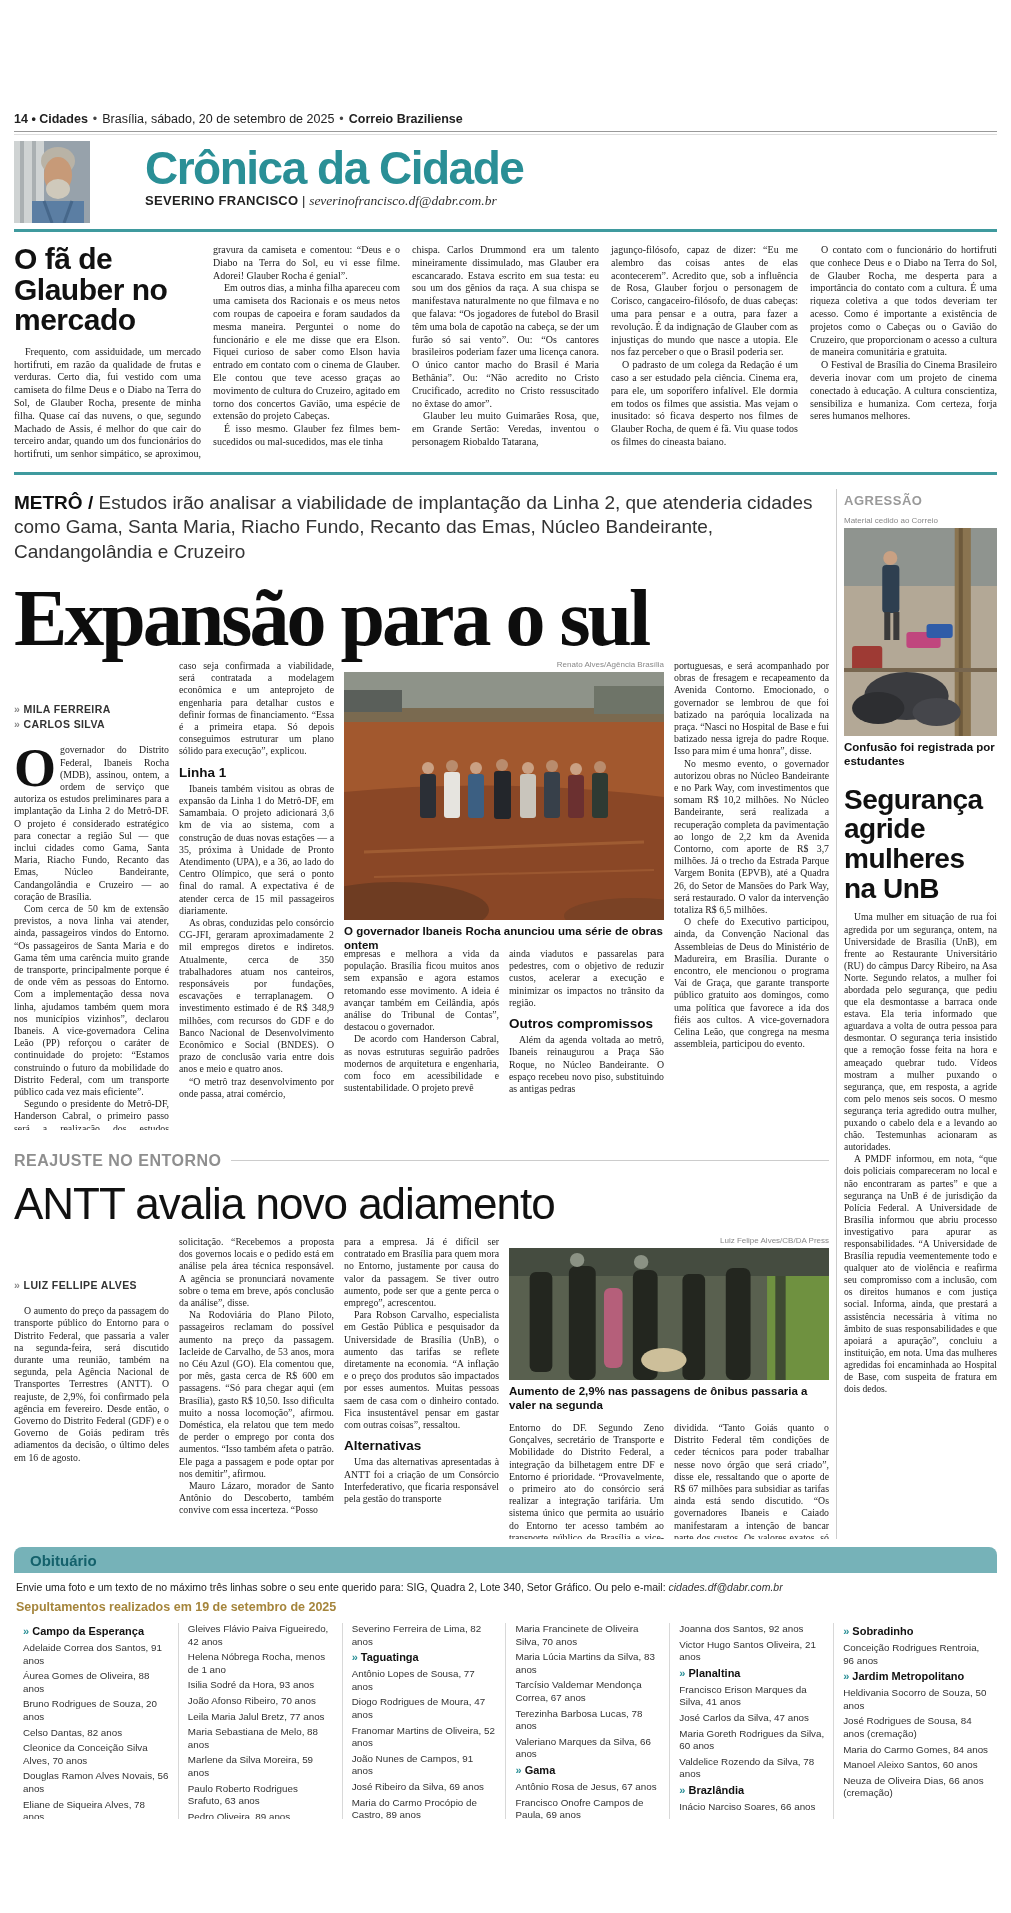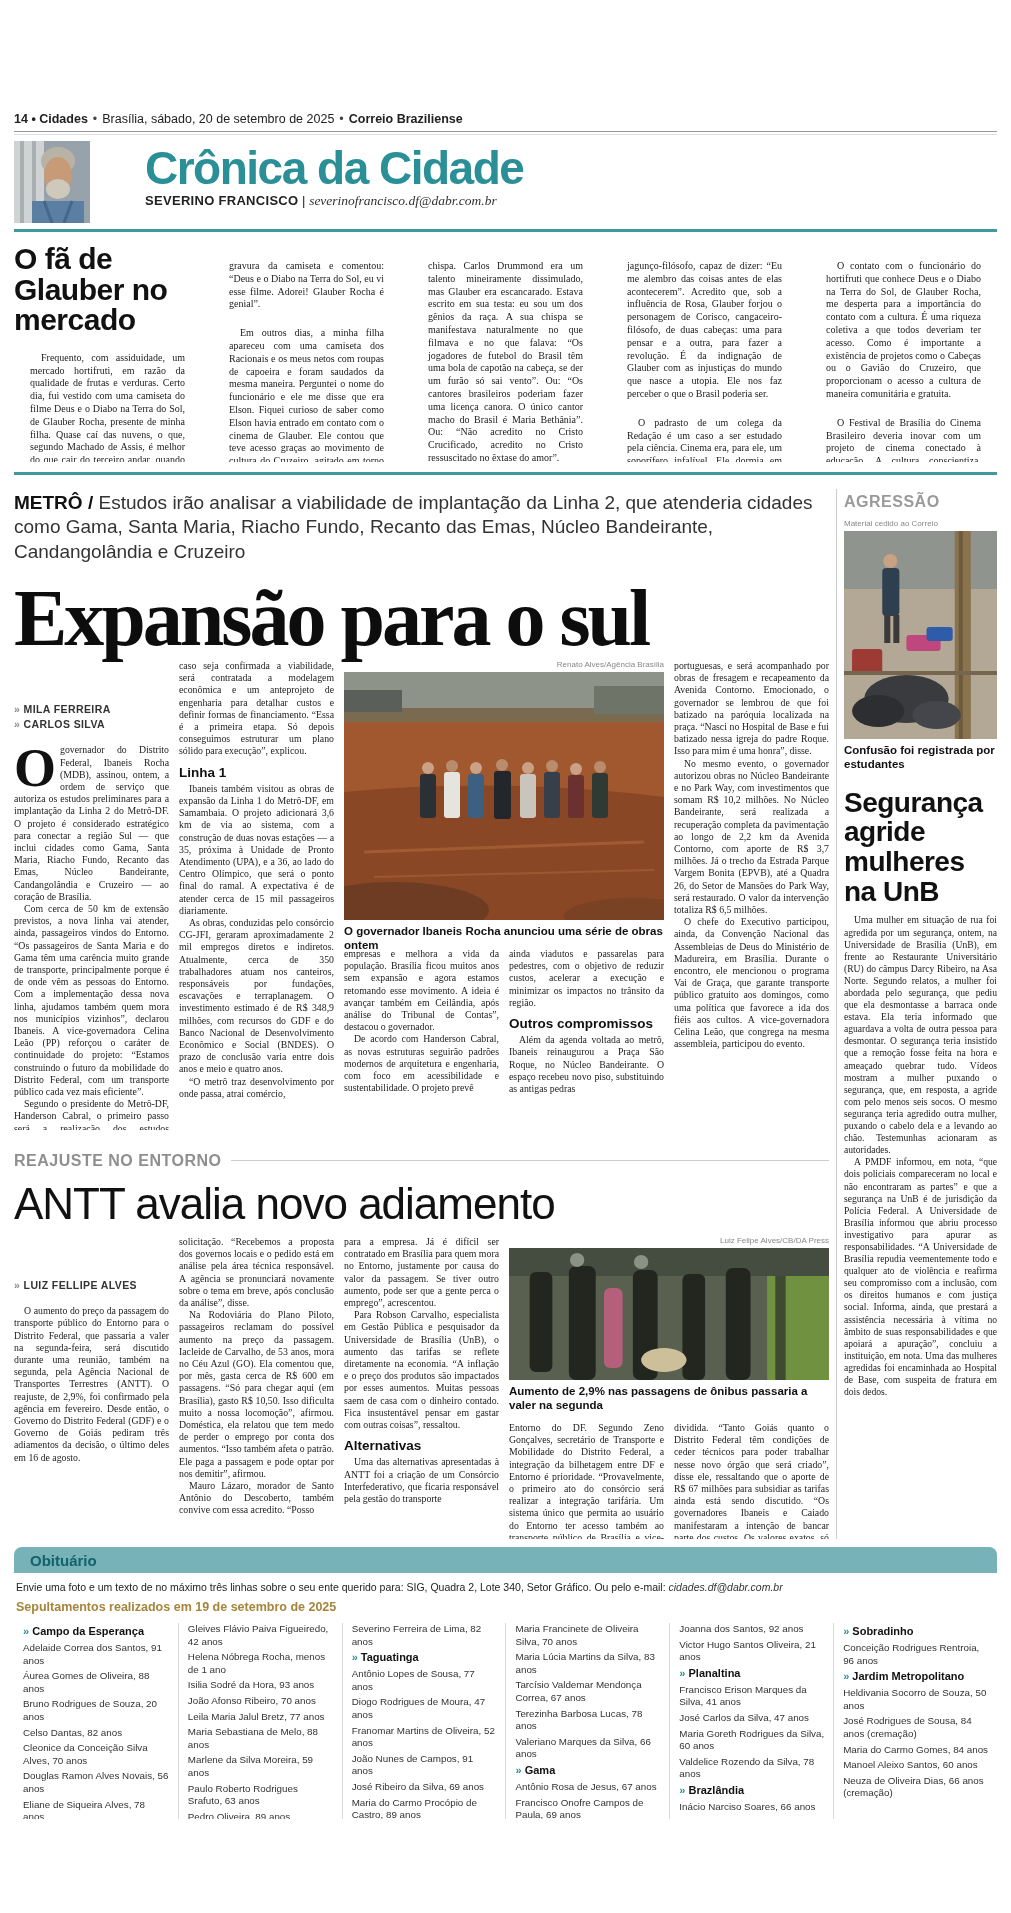--- a/index.html
+++ b/index.html
@@ -20,21 +20,21 @@
               font-size:46px;line-height:1;color:#2a8f96;letter-spacing:-1.5px;}
   .cron-byline{font-family:"Liberation Sans",sans-serif;font-size:13px;color:#222;}
   .cron-byline .b{font-weight:bold;letter-spacing:.3px;}
   .cron-byline em{font-family:"Liberation Serif",serif;font-size:13.5px;color:#333;}
   .rule-teal{margin:6px 14px 0;height:3px;background:#3f9a9e;}
   .cron-cols{display:grid;grid-template-columns:repeat(5,1fr);column-gap:12px;margin:12px 14px 0;
              height:218px;overflow:hidden;}
   .cron-cols h2{margin:0 0 10px;font-family:"Liberation Sans",sans-serif;font-weight:bold;
                 font-size:30px;line-height:1.02;color:#111;letter-spacing:-.5px;}
   .btxt{font-size:10px;line-height:12.8px;text-align:justify;hyphens:auto;color:#1b1b1b;}
-  .btxt p{margin:16px;text-indent:11px;}
+  .btxt p{margin:0;text-indent:11px;}
   .cont p:first-child{text-indent:0;}
 
   .rule-teal2{margin:10px 14px 0;height:3px;background:#3f9a9e;}
 
   
   .main-wrap{display:flex;align-items:stretch;margin:0 14px;height:1064px;overflow:hidden;}
   .left-main{width:815px;flex:0 0 815px;}
   .vdiv{width:1px;background:#ccc;margin:14px 7px 0;}
   .sidebar{flex:1;min-width:0;}
 
@@ -80,21 +80,21 @@
              grid-template-rows:186px 1fr;height:312px;overflow:hidden;}
   .ag-a1{grid-column:1;grid-row:1/3;}
   .ag-a2{grid-column:2;grid-row:1/3;}
   .ag-a3{grid-column:3;grid-row:1/3;}
   .ag-photo{grid-column:4/6;grid-row:1;}
   .ag-a4{grid-column:4;grid-row:2;}
   .ag-a5{grid-column:5;grid-row:2;}
 
   
   .agr-kicker{margin-top:18px;font-family:"Liberation Sans",sans-serif;font-weight:bold;
-              font-size:16px;letter-spacing:.5px;color:#9a9a9a;}
+              font-size:13px;letter-spacing:.5px;color:#9a9a9a;}
   .sidebar .credit{margin-top:8px;}
   .seg-headline{margin:16px 0 8px;font-family:"Liberation Sans",sans-serif;font-weight:bold;
                 font-size:28px;line-height:1.06;letter-spacing:-.5px;color:#111;}
   .seg-body{font-size:9.6px;line-height:12.1px;text-align:justify;hyphens:auto;color:#1b1b1b;}
   .seg-body p{margin:0;text-indent:10px;}
   .seg-body p:first-child{text-indent:10px;}
 
   
   .obituario{margin:8px 14px 0;}
   .ob-bar{height:26px;background:#76b2b8;border-radius:8px 8px 0 0;display:flex;align-items:center;}
@@ -276,21 +276,21 @@
             <div class="bylines">
               <div><span class="chev">»</span> <span>LUIZ FELLIPE ALVES</span></div>
             </div>
             <div class="news">
                 <p>O aumento do preço da passagem do transporte público do Entorno para o Distrito Federal, que passaria a valer na segunda-feira, será discutido durante uma reunião, também na segunda, pela Agência Nacional de Transportes Terrestres (ANTT). O reajuste, de 2,9%, foi confirmado pela agência em fevereiro. Desde então, o Governo do Distrito Federal (GDF) e o Governo de Goiás pediram três adiamentos da decisão, o último deles em 16 de agosto.</p>
               </div>
           </div>
           <div class="ag-a2 news cont">
               <p>solicitação. “Recebemos a proposta dos governos locais e o pedido está em análise pela área técnica responsável. A agência se pronunciará novamente sobre o tema em breve, após conclusão da análise”, disse.</p>
               <p>Na Rodoviária do Plano Piloto, passageiros reclamam do possível aumento na preço da passagem. Iacleide de Carvalho, de 53 anos, mora no Céu Azul (GO). Ela comentou que, por mês, gasta cerca de R$ 600 em passagens. “Só para chegar aqui (em Brasília), gasto R$ 10,50. Isso dificulta muito a nossa locomoção”, afirmou. Doméstica, ela relatou que tem medo de perder o emprego por conta dos aumentos. “Isso também afeta o patrão. Ele paga a passagem e pode optar por nos demitir”, afirmou.</p>
-              <p>Mauro Lázaro, morador de Santo Antônio do Descoberto, também convive com essa acredito. “Posso</p>
+              <p>Mauro Lázaro, morador de Santo Antônio do Descoberto, também convive com essa incerteza. “Posso</p>
             </div>
           <div class="ag-a3 news">
             <div class="cont">
                 <p>para a empresa. Já é difícil ser contratado em Brasília para quem mora no Entorno, justamente por causa do valor da passagem. Se tiver outro aumento, pode ser que a gente perca o emprego”, acrescentou.</p>
                 <p>Para Robson Carvalho, especialista em Gestão Pública e pesquisador da Universidade de Brasília (UnB), o aumento das tarifas se reflete diretamente na economia. “A inflação e o preço dos produtos são impactados por esses aumentos. Muitas pessoas saem de casa com o dinheiro contado. Fica insustentável pensar em gastar com outras coisas”, ressaltou.</p>
               </div>
             <h3 class="subhead">Alternativas</h3>
             <div>
                 <p>Uma das alternativas apresentadas à ANTT foi a criação de um Consórcio Interfederativo, que ficaria responsável pela gestão do transporte</p>
               </div>

